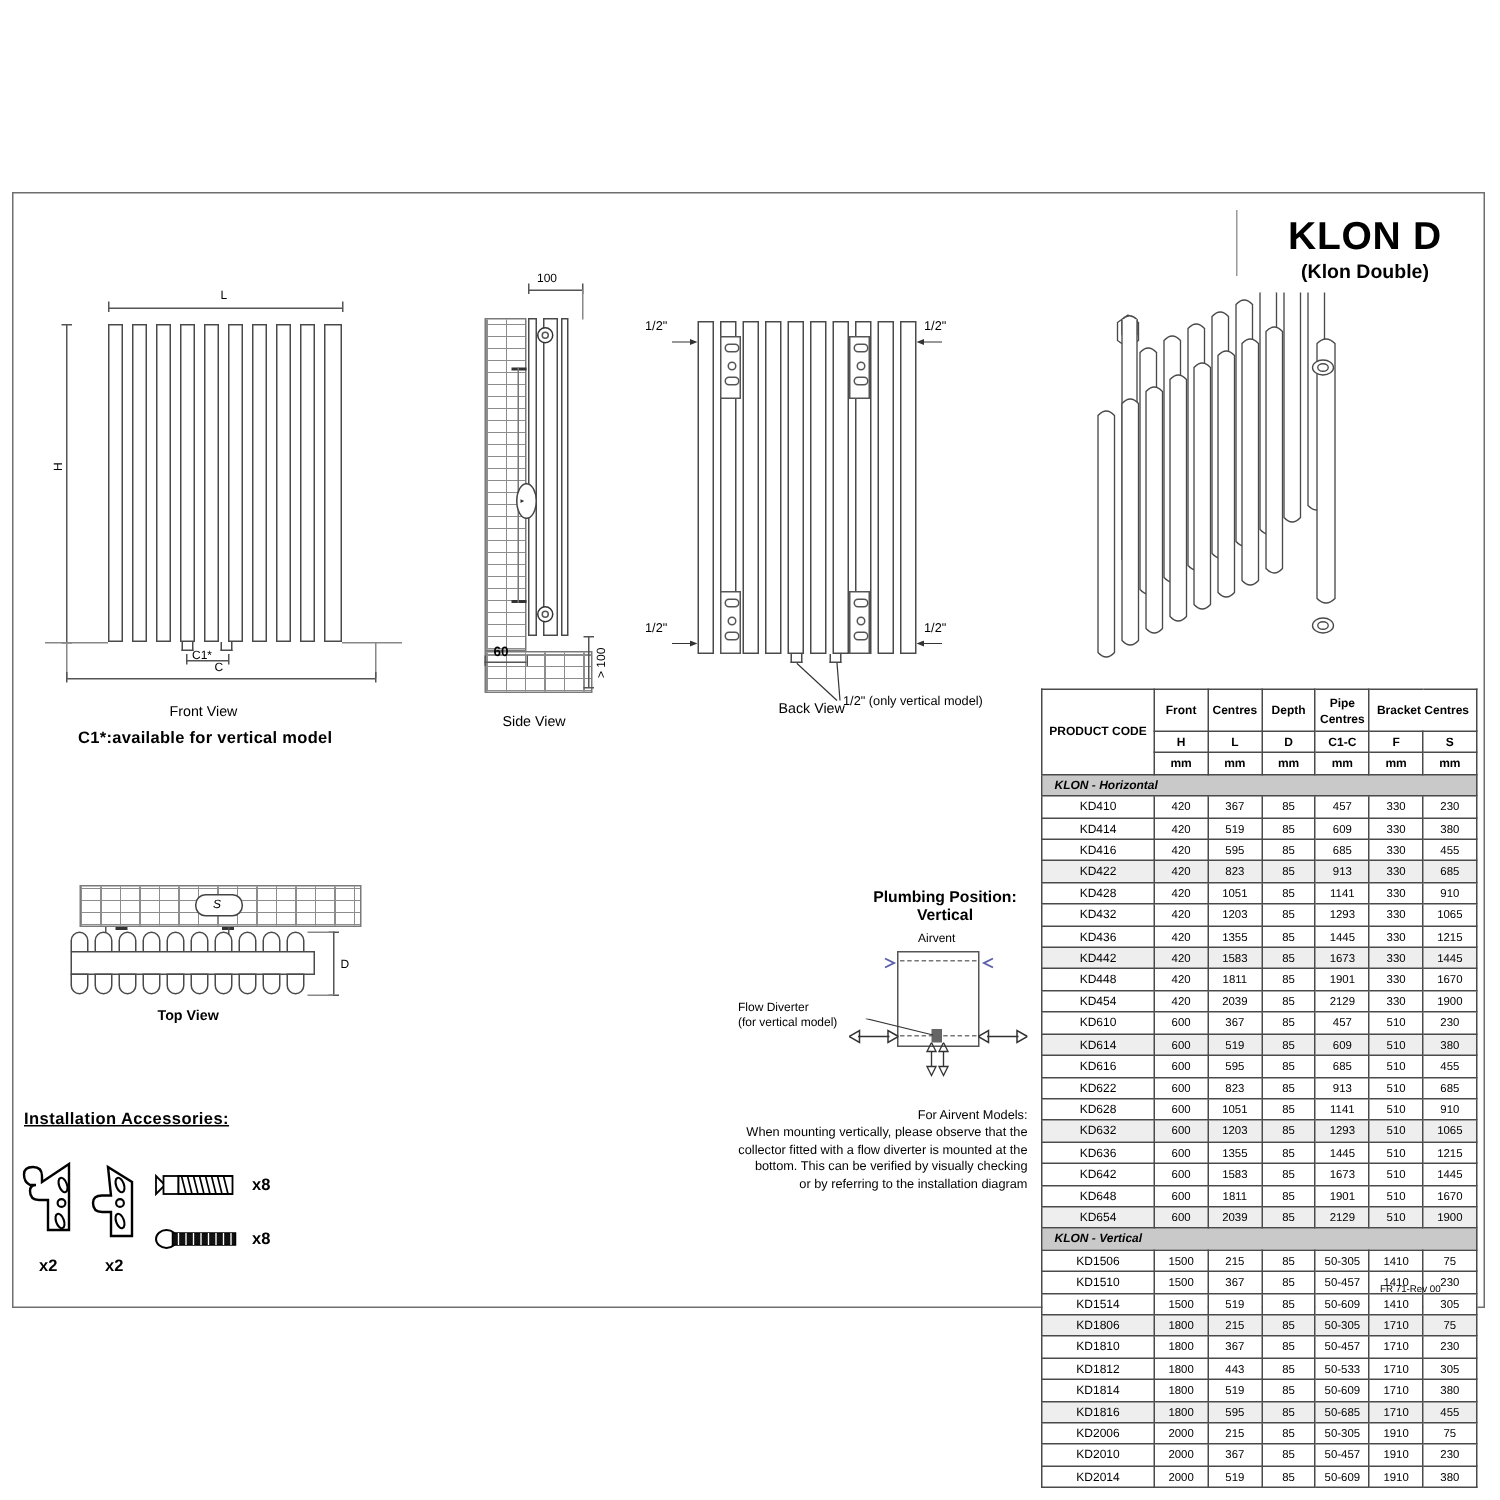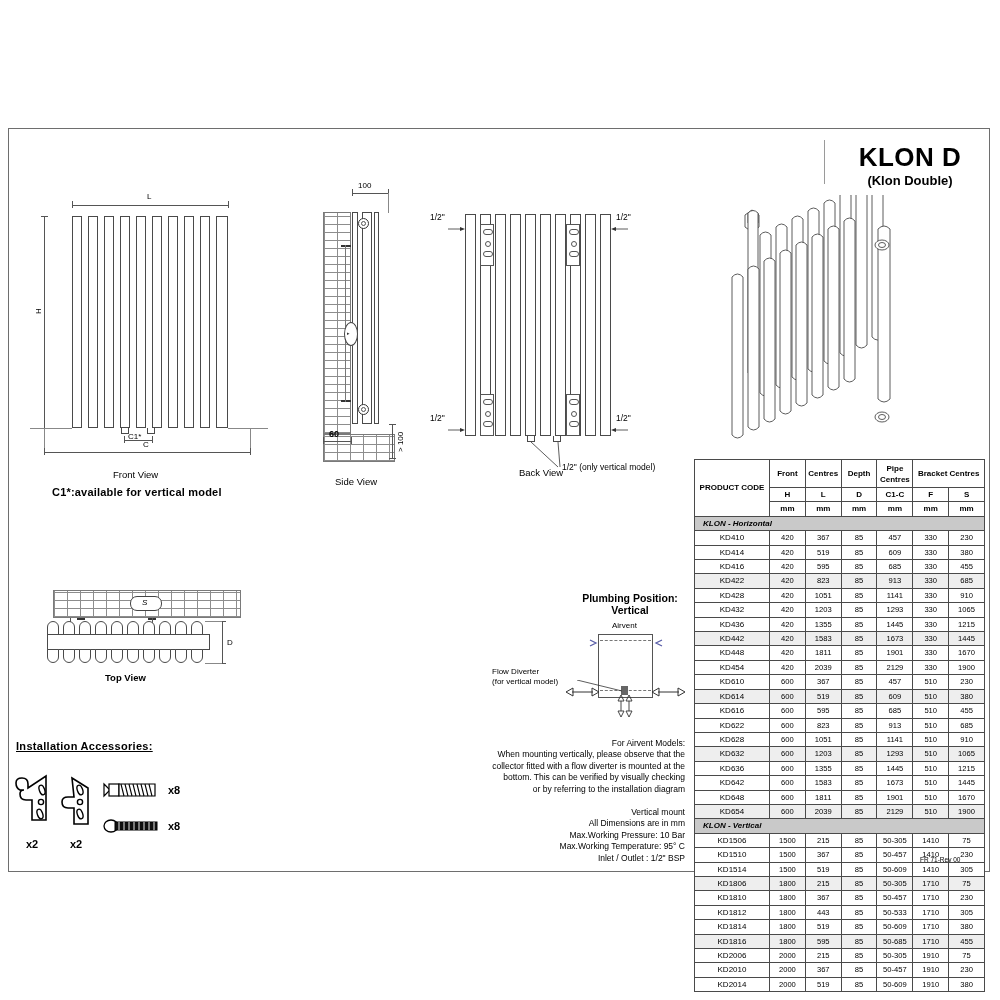--- a/index.html
+++ b/index.html
@@ -421,27 +421,20 @@
     </div>
   </div>
 
   <div id="notes">
     <div>
       <div>For Airvent Models:</div>
       <div>When mounting vertically, please observe that the</div>
       <div>collector fitted with a flow diverter is mounted at the</div>
       <div>bottom. This can be verified by visually checking</div>
       <div>or by referring to the installation diagram</div>
-    </div>
-    <div class="blk2">
-      <div>Vertical mount</div>
-      <div>All Dimensions are in mm</div>
-      <div>Max.Working Pressure: 10 Bar</div>
-      <div>Max.Working Temperature: 95° C</div>
-      <div>Inlet / Outlet : 1/2" BSP</div>
     </div>
   </div>
 
   <div>
     <div id="acc-title">Installation Accessories:</div>
 
     <div style="position:absolute;left:14px;top:768px;width:60px;height:64px;">
       <svg width="60" height="64" viewBox="0 0 60 64">
         <path d="M6 22 q-4 -2 -4 -7 q0 -5 6 -5 q6 0 6 6 l0 4 l18 -12 l0 44 l-14 0 l0 -20 l-6 0 q-6 0 -6 -6 q0 -4 4 -4 z" fill="#ffffff" stroke="#000" stroke-width="1.6"></path>
         <ellipse cx="28" cy="22" rx="2.6" ry="5" fill="#fff" stroke="#000" stroke-width="1.4" transform="rotate(-20 28 22)"></ellipse>

